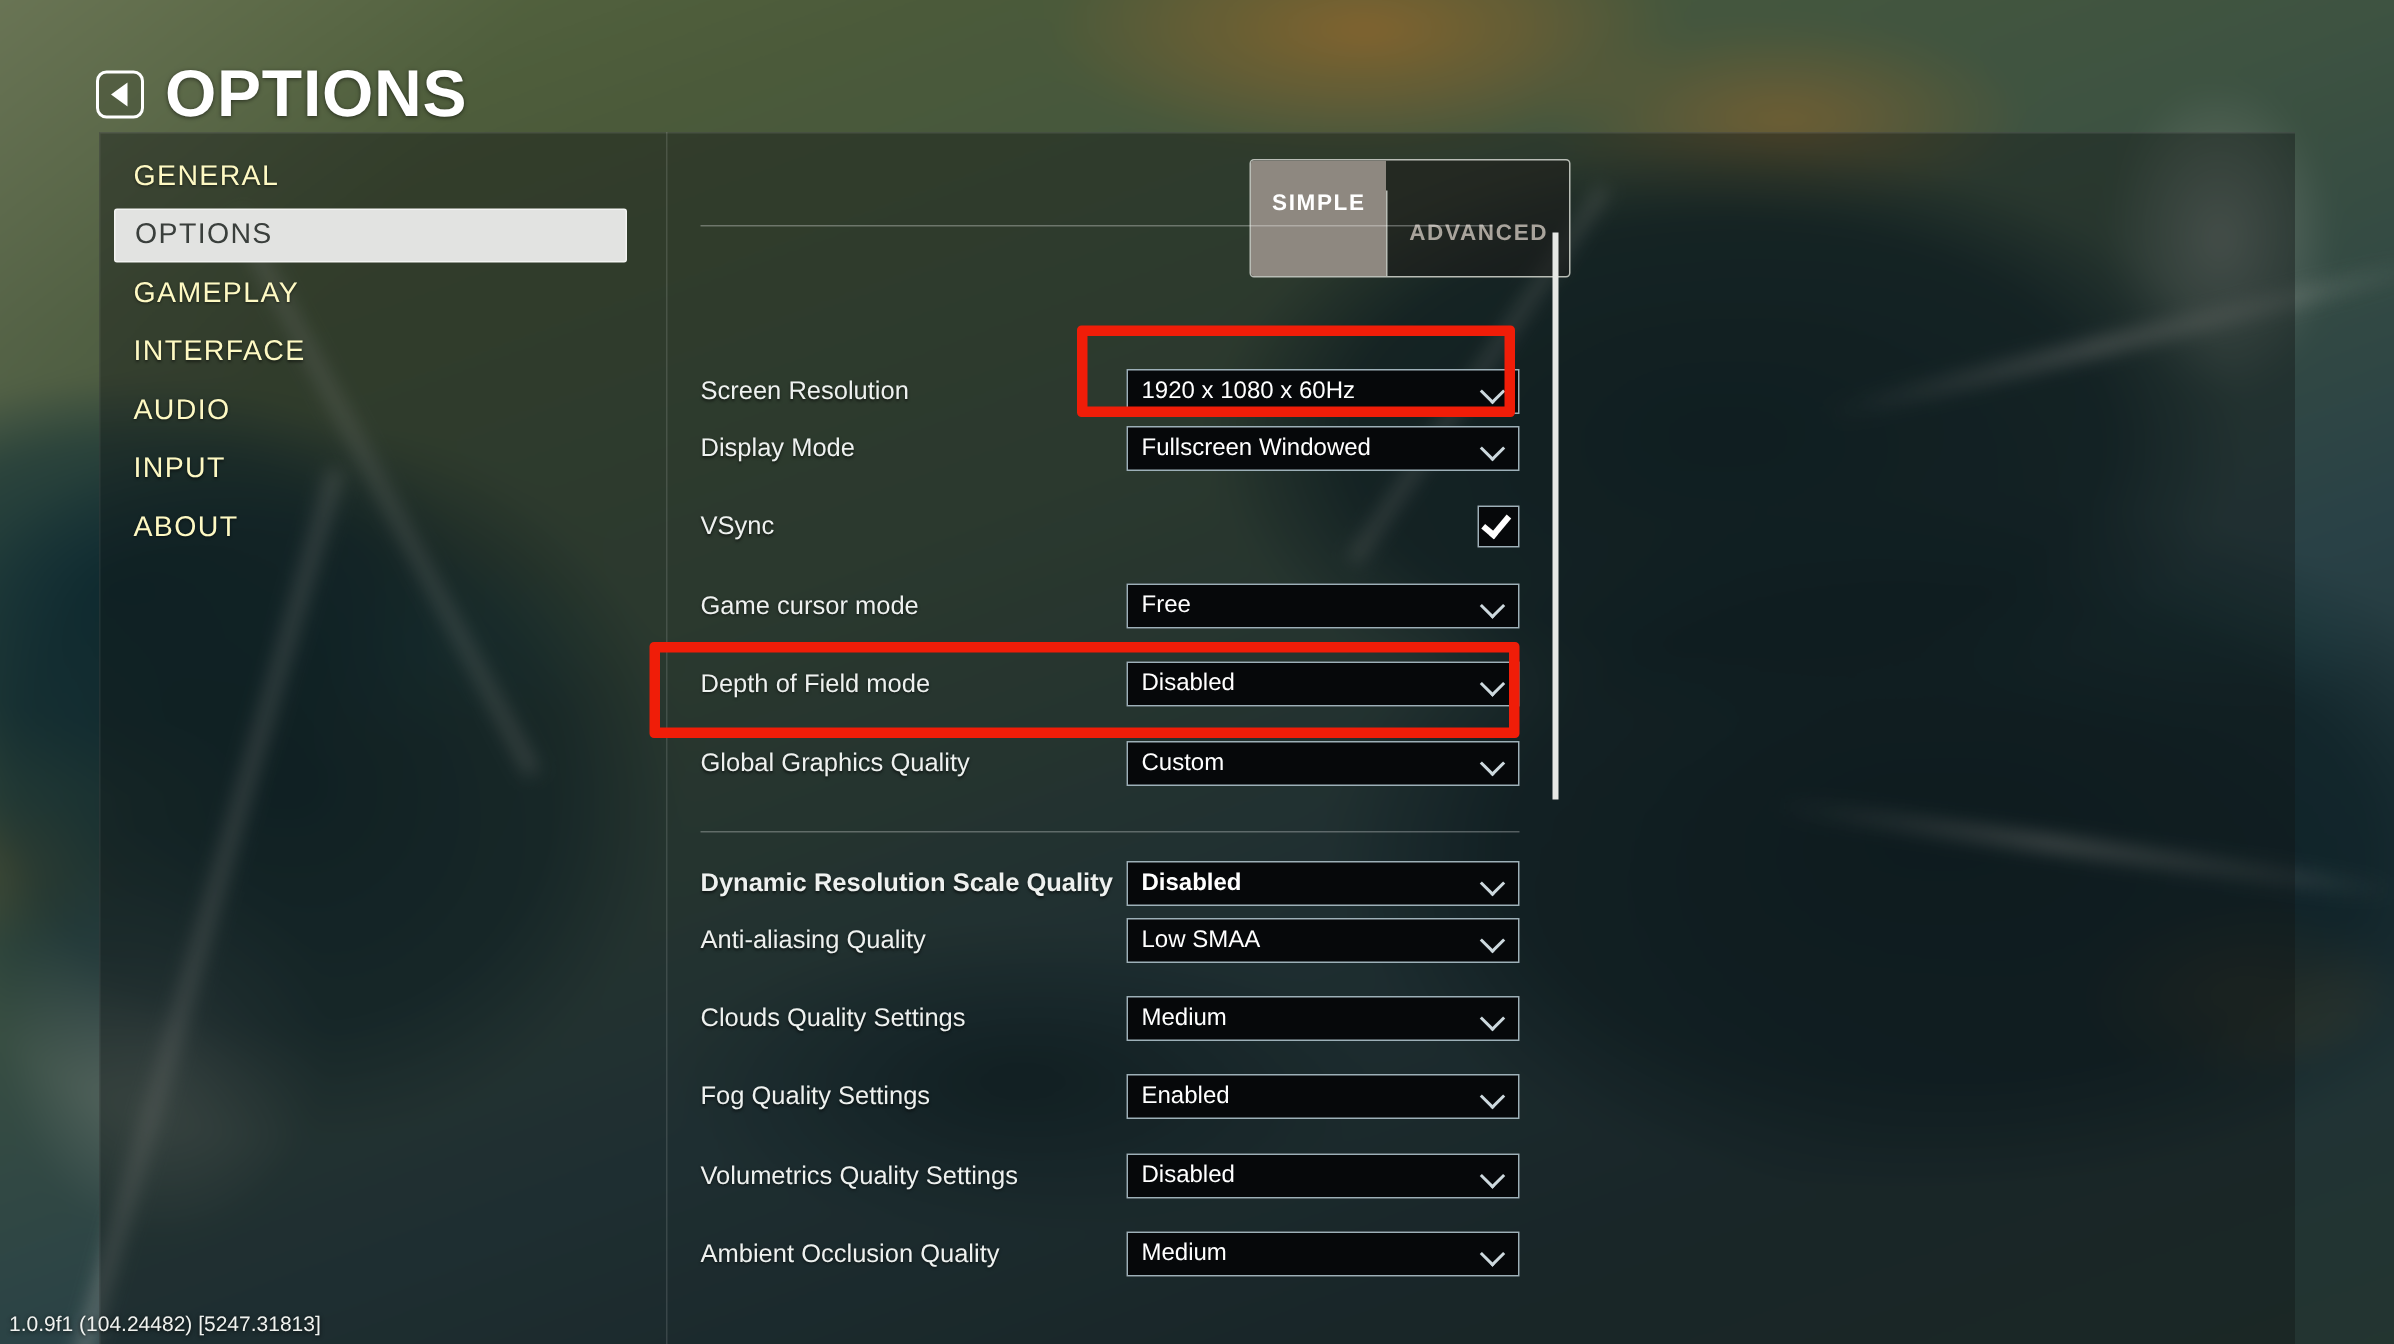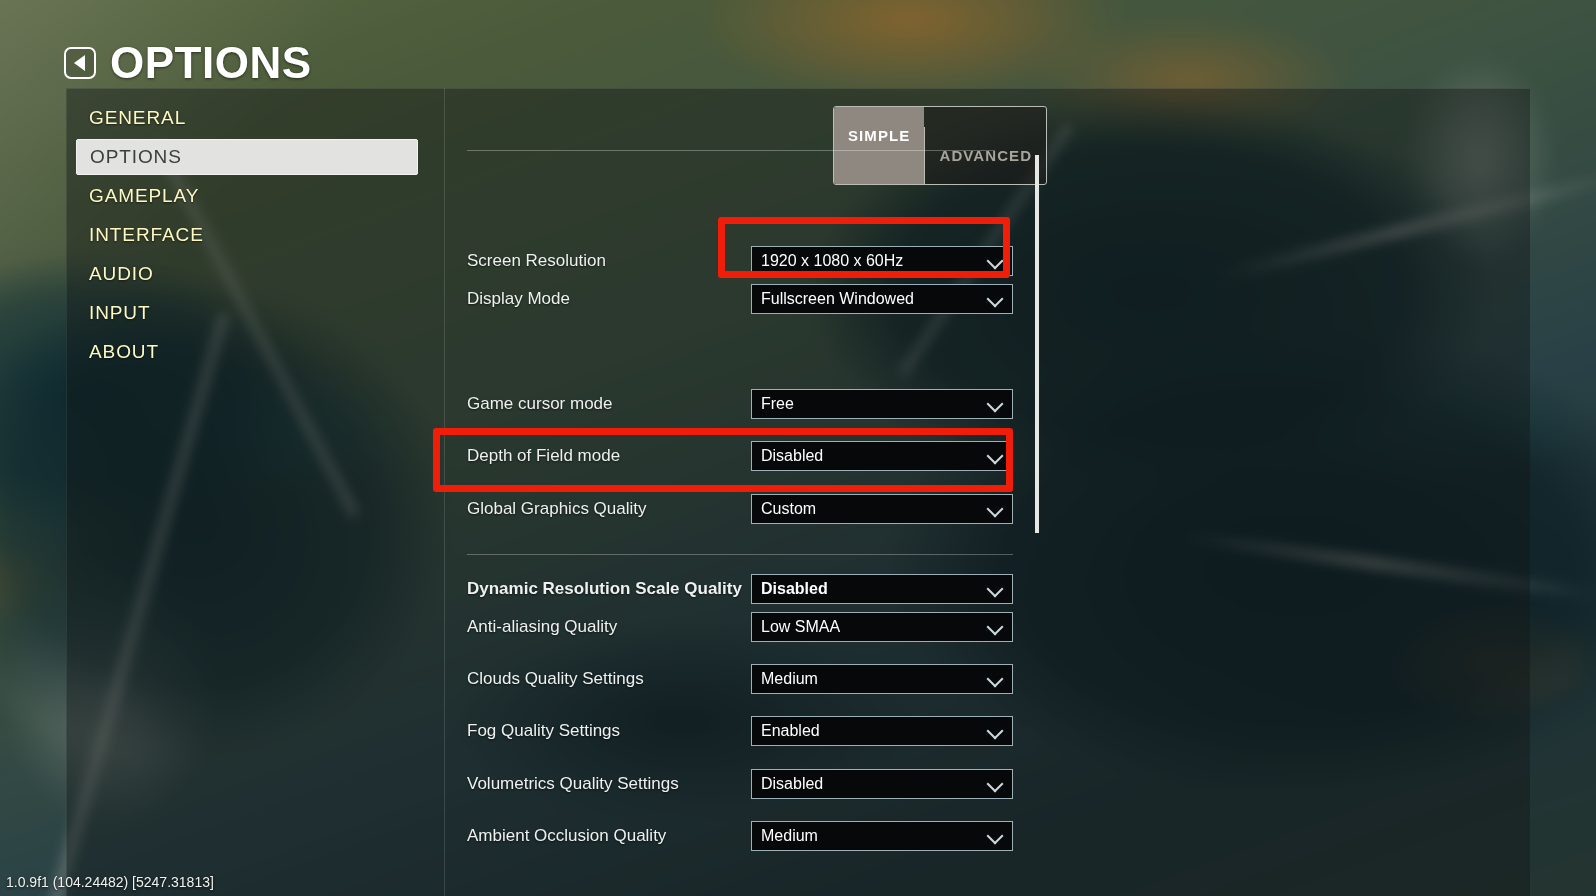--- a/index.html
+++ b/index.html
@@ -230,20 +230,26 @@
     </div>
 
     <div class="row" style="top:126px;">
       <span class="row-label">Display Mode</span>
       <div class="ctl-dropdown">
         <span class="val">Fullscreen Windowed</span>
         <span class="chev"></span>
       </div>
     </div>
 
+    <div class="row" style="top:178px;">
+      <span class="row-label">VSync</span>
+      <div class="ctl-checkbox">
+        <span class="tick"></span>
+      </div>
+    </div>
 
     <div class="row" style="top:231px;">
       <span class="row-label">Game cursor mode</span>
       <div class="ctl-dropdown">
         <span class="val">Free</span>
         <span class="chev"></span>
       </div>
     </div>
 
     <div class="row" style="top:283px;">

